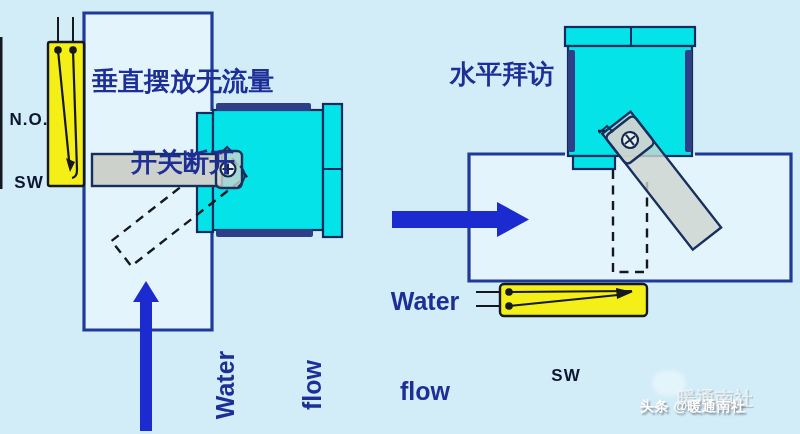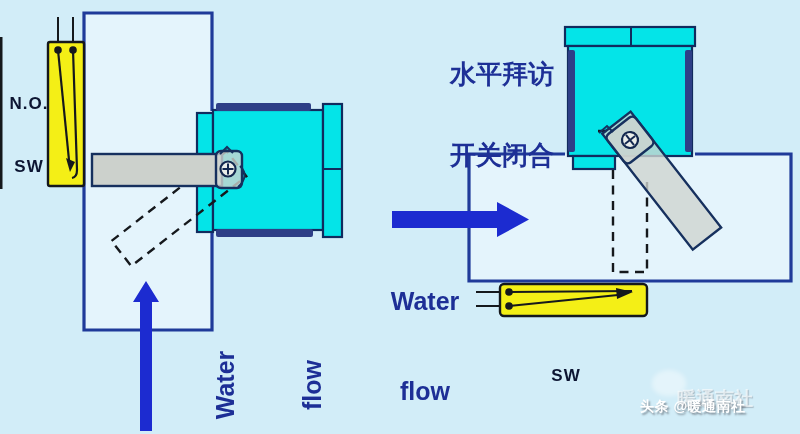--- a/index.html
+++ b/index.html
@@ -119,27 +119,30 @@
         <rect x="500" y="284" width="147" height="32" rx="4" class="ybox"></rect>
         <circle cx="509" cy="292" r="3.8" class="contact"></circle>
         <circle cx="509" cy="306" r="3.8" class="contact"></circle>
         <path d="M509,292 L632,291" class="swline"></path>
         <path d="M509,306 L618,295" class="swline"></path>
         <polygon points="616,288 633,292 617,299" class="contact"></polygon>
       </g>
     </g>
   </svg>
 
+  <div class="txt title" style="left:88px;top:14px;width:190px;">
+    <div>垂直摆放无流量</div>
+    <div>开关断开</div>
+  </div>
 
   <div class="txt title" style="left:427px;top:7px;width:150px;">
     <div>水平拜访</div>
-    <div>开关闭合</div>
   </div>
 
-  <div class="txt swlabel" style="left:6px;top:51px;width:46px;">
+  <div class="txt swlabel" style="left:6px;top:67px;width:46px;">
     <div>N.O.</div>
     <div>SW</div>
   </div>
 
   <div class="txt swlabel" style="left:521px;top:323px;width:90px;">
     <div>SW</div>
   </div>
 
   <div class="txt flowlabel rot" style="left:130px;top:356px;width:104px;height:58px;">
     <div>Water</div>

